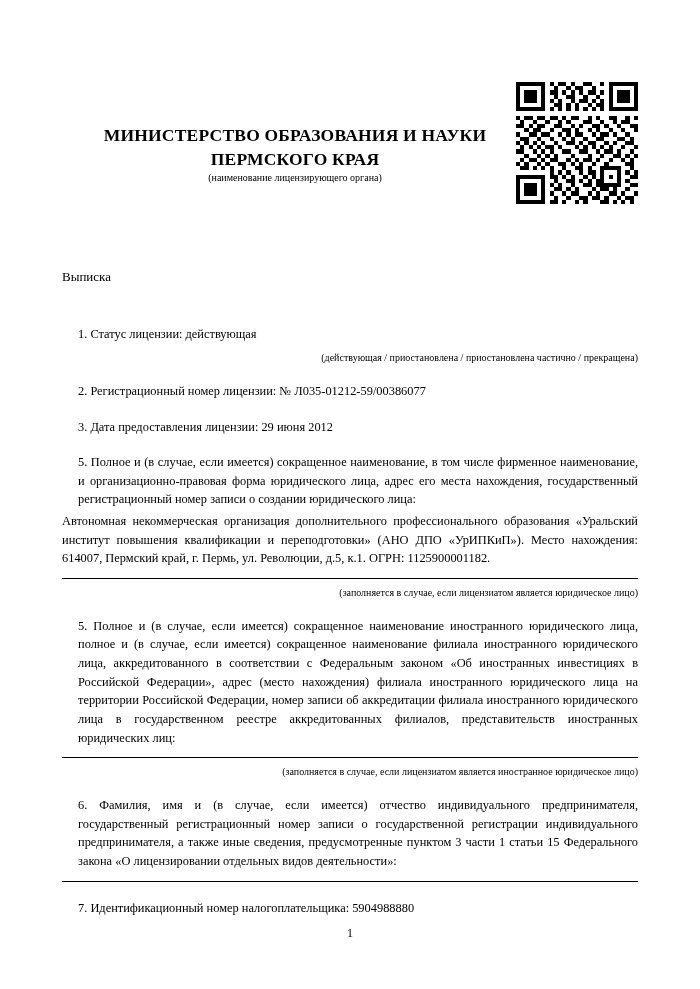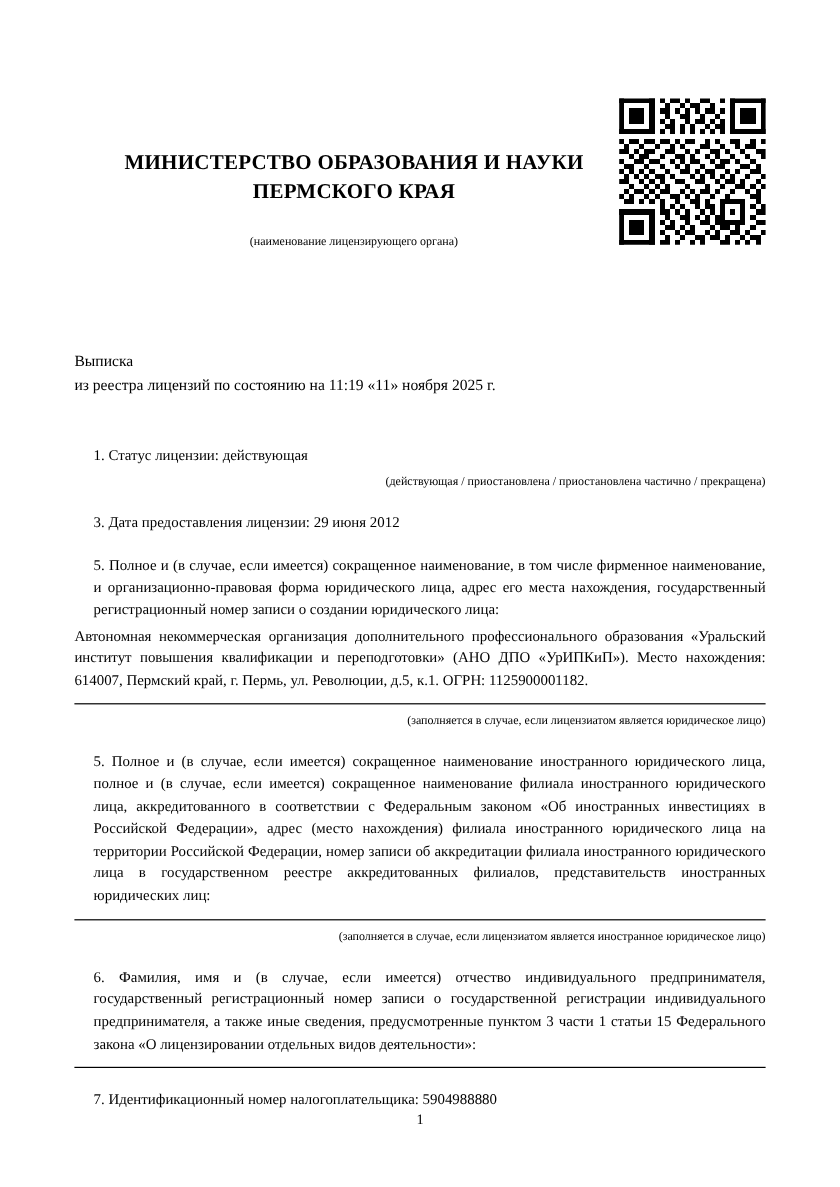--- a/index.html
+++ b/index.html
@@ -38,21 +38,21 @@
   }
   .header-title {
     font-family: "Liberation Serif", serif;
     font-weight: bold;
     font-size: 17.5px;
     line-height: 1.35;
     letter-spacing: 0.2px;
   }
   .header-sub {
     font-size: 10px;
-    margin-top: 25px;
+    margin-top: 1px;
   }
 
   .doc-title {
     margin-top: 84px;
     font-size: 13px;
     line-height: 1.55;
   }
 
   .body-block {
     margin-top: 38px;
@@ -357,28 +357,28 @@
   </div>
 
   <div class="header-block">
     <div class="header-title">МИНИСТЕРСТВО ОБРАЗОВАНИЯ И НАУКИ</div>
     <div class="header-title">ПЕРМСКОГО КРАЯ</div>
     <div class="header-sub">(наименование лицензирующего органа)</div>
   </div>
 
   <div class="doc-title">
     <div>Выписка</div>
-    <div>из реестра лицензий по состоянию на 11:19 «11» ноября 2025 г.</div>
   </div>
 
   <div class="body-block">
 
     <div class="item">1. Статус лицензии: действующая</div>
     <div class="note">(действующая / приостановлена / приостановлена частично / прекращена)</div>
 
+    <div class="item">2. Регистрационный номер лицензии: № Л035-01212-59/00386077</div>
 
     <div class="item">3. Дата предоставления лицензии: 29 июня 2012</div>
 
     <div class="item">5. Полное и (в случае, если имеется) сокращенное наименование, в том числе фирменное наименование, и организационно-правовая форма юридического лица, адрес его места нахождения, государственный регистрационный номер записи о создании юридического лица:</div>
     <div class="sub-text">Автономная некоммерческая организация дополнительного профессионального образования «Уральский институт повышения квалификации и переподготовки» (АНО ДПО «УрИПКиП»). Место нахождения: 614007, Пермский край, г. Пермь, ул. Революции, д.5, к.1. ОГРН: 1125900001182.</div>
     <hr class="rule">
     <div class="note">(заполняется в случае, если лицензиатом является юридическое лицо)</div>
 
     <div class="item">5. Полное и (в случае, если имеется) сокращенное наименование иностранного юридического лица, полное и (в случае, если имеется) сокращенное наименование филиала иностранного юридического лица, аккредитованного в соответствии с Федеральным законом «Об иностранных инвестициях в Российской Федерации», адрес (место нахождения) филиала иностранного юридического лица на территории Российской Федерации, номер записи об аккредитации филиала иностранного юридического лица в государственном реестре аккредитованных филиалов, представительств иностранных юридических лиц:</div>
     <hr class="rule">

